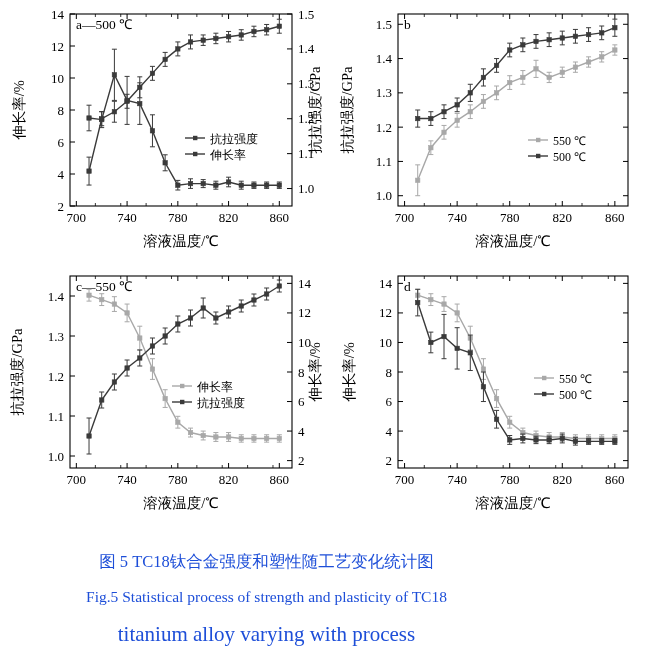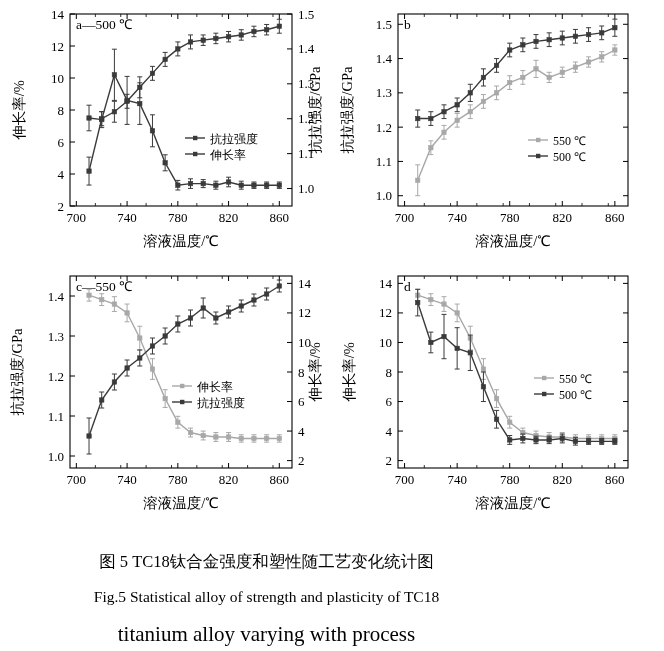--- a/index.html
+++ b/index.html
@@ -28,21 +28,21 @@
   .legend-txt{
     font-family:"Liberation Serif", serif;
     font-size:12px;
     fill:#000;
   }
   .caption{
     position:absolute;
     left:0;width:533px;
     text-align:center;
     font-family:"Liberation Serif", serif;
-    color:#000000;
+    color:#1d4ed8;
   }
   .cap1{top:551px;font-size:16.5px;}
   .cap2{top:588px;font-size:15.5px;}
   .cap3{top:622px;font-size:21px;}
 </style>
 </head>
 <body>
 
 <div class="page">
 
@@ -859,16 +859,16 @@
           <line x1="202" y1="132" x2="222" y2="132" stroke="#3a3a3a" stroke-width="1.4"></line>
           <rect x="210" y="129.8" width="4.4" height="4.4" fill="#3a3a3a"></rect>
           <text x="227" y="136.5" class="legend-txt">500 ℃</text>
         </g>
         <text x="181" y="246" text-anchor="middle" font-size="14.5" font-family="&quot;Liberation Serif&quot;, serif">溶液温度/℃</text>
         <text x="22" y="110" text-anchor="middle" font-size="14.5" font-family="&quot;Liberation Serif&quot;, serif" transform="rotate(-90 22 110)">伸长率/%</text>
       </svg>
   </div>
 
   <div class="caption cap1">图 5  TC18钛合金强度和塑性随工艺变化统计图</div>
-  <div class="caption cap2">Fig.5  Statistical alloy of strength and plasticity of TC18</div>
+  <div class="caption cap2">Fig.5  Statistical process of strength and plasticity of TC18</div>
   <div class="caption cap3">titanium alloy varying with process</div>
 
 </div>
 
 </body></html>

